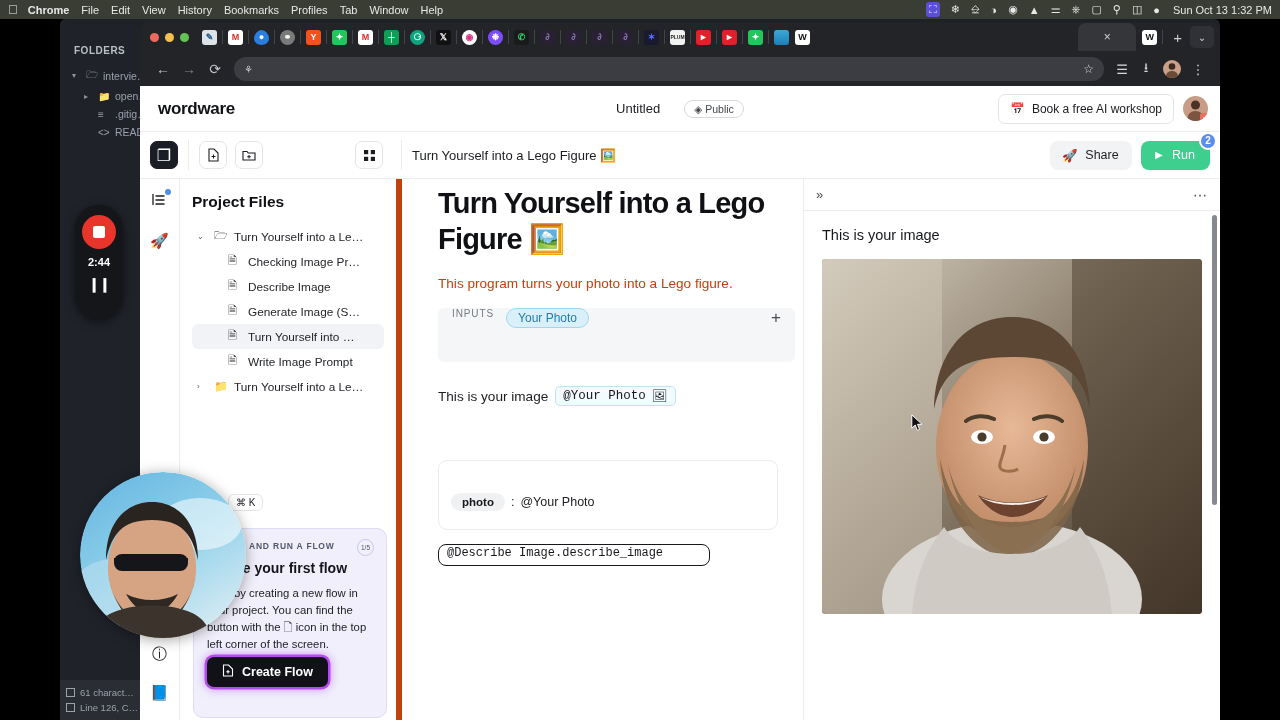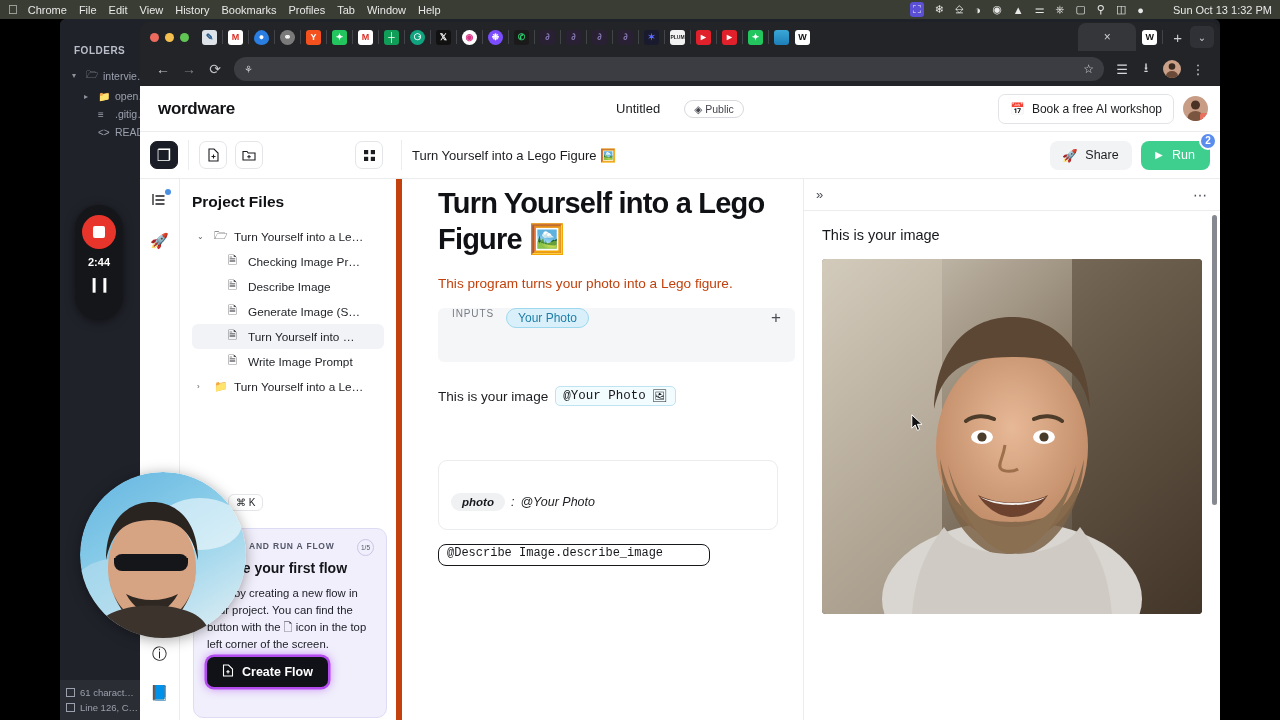--- a/index.html
+++ b/index.html
@@ -15,27 +15,27 @@
   .macbar {
     position: absolute; left: 0; top: 0; width: 1280px; height: 19px;
     background: #3a3d33;
     display: flex; align-items: center;
     padding: 0 8px;
     color: #e8e8e8; font-size: 11px;
     z-index: 50;
   }
   .macbar .apple { font-size: 13px; margin-right: 10px; line-height: 1; }
   .macbar .mi { margin-right: 12px; white-space: nowrap; }
-  .macbar .mi.bold { font-weight: normal; }
+  .macbar .mi.bold { font-weight: bold; }
   .macbar .spacer { flex: 1; }
   .macbar .si { margin-left: 11px; font-size: 11px; display: inline-flex; align-items: center; }
   .macbar .si.hl {
     background: #5b4fd6; border-radius: 3px; padding: 1px 3px; margin-left: 6px;
   }
-  .macbar .clock { margin-left: 29px; font-size: 11px; white-space: nowrap; }
+  .macbar .clock { margin-left: 13px; font-size: 11px; white-space: nowrap; }
 
   
   .vscode {
     position: absolute; left: 60px; top: 19px; width: 1160px; height: 701px;
     background: #1f2128; border-radius: 6px 6px 0 0;
     overflow: hidden;
   }
   .vs-sidebar {
     position: absolute; left: 0; top: 0; width: 145px; height: 701px;
     background: #20222a; color: #9aa0ac; font-size: 10.5px; padding: 12px 8px;
@@ -221,21 +221,21 @@
     font-family: "Liberation Mono", monospace; font-size: 12.5px; color: #16181c;
     display: inline-flex; align-items: center; gap: 6px;
   }
   .card-describe {
     border: 1px solid #ebecee; border-radius: 9px; width: 340px; padding: 10px 12px 18px 12px;
   }
   .card-tag {
     display: inline-flex; align-items: center; gap: 6px; background: #f3f4f6; border-radius: 6px;
     padding: 4px 9px; font-size: 10px; letter-spacing: .7px; color: #696d75;
   }
-  .card-kv { display: flex; align-items: center; gap: 6px; margin-top: 22px; font-size: 12.5px; color: #1c1d20; font-style: italic;}
+  .card-kv { display: flex; align-items: center; gap: 6px; margin-top: 22px; font-size: 12.5px; color: #1c1d20;}
   .kv-key { background: #f0f1f3; border-radius: 11px; padding: 3px 11px; font-size: 11.5px; font-weight: 600; color: #16181c;}
   .bottom-pill {
     margin-top: 14px; border: 1.3px solid #16181c; border-radius: 8px; width: 272px; height: 22px;
     font-family: "Liberation Mono", monospace; font-size: 12px; color: #16181c;
     display: flex; align-items: flex-start; padding: 1px 8px; overflow: hidden;
   }
 
   
   .runner {
     width: 417px; border-left: 1px solid #ebecee; background: #fff;

